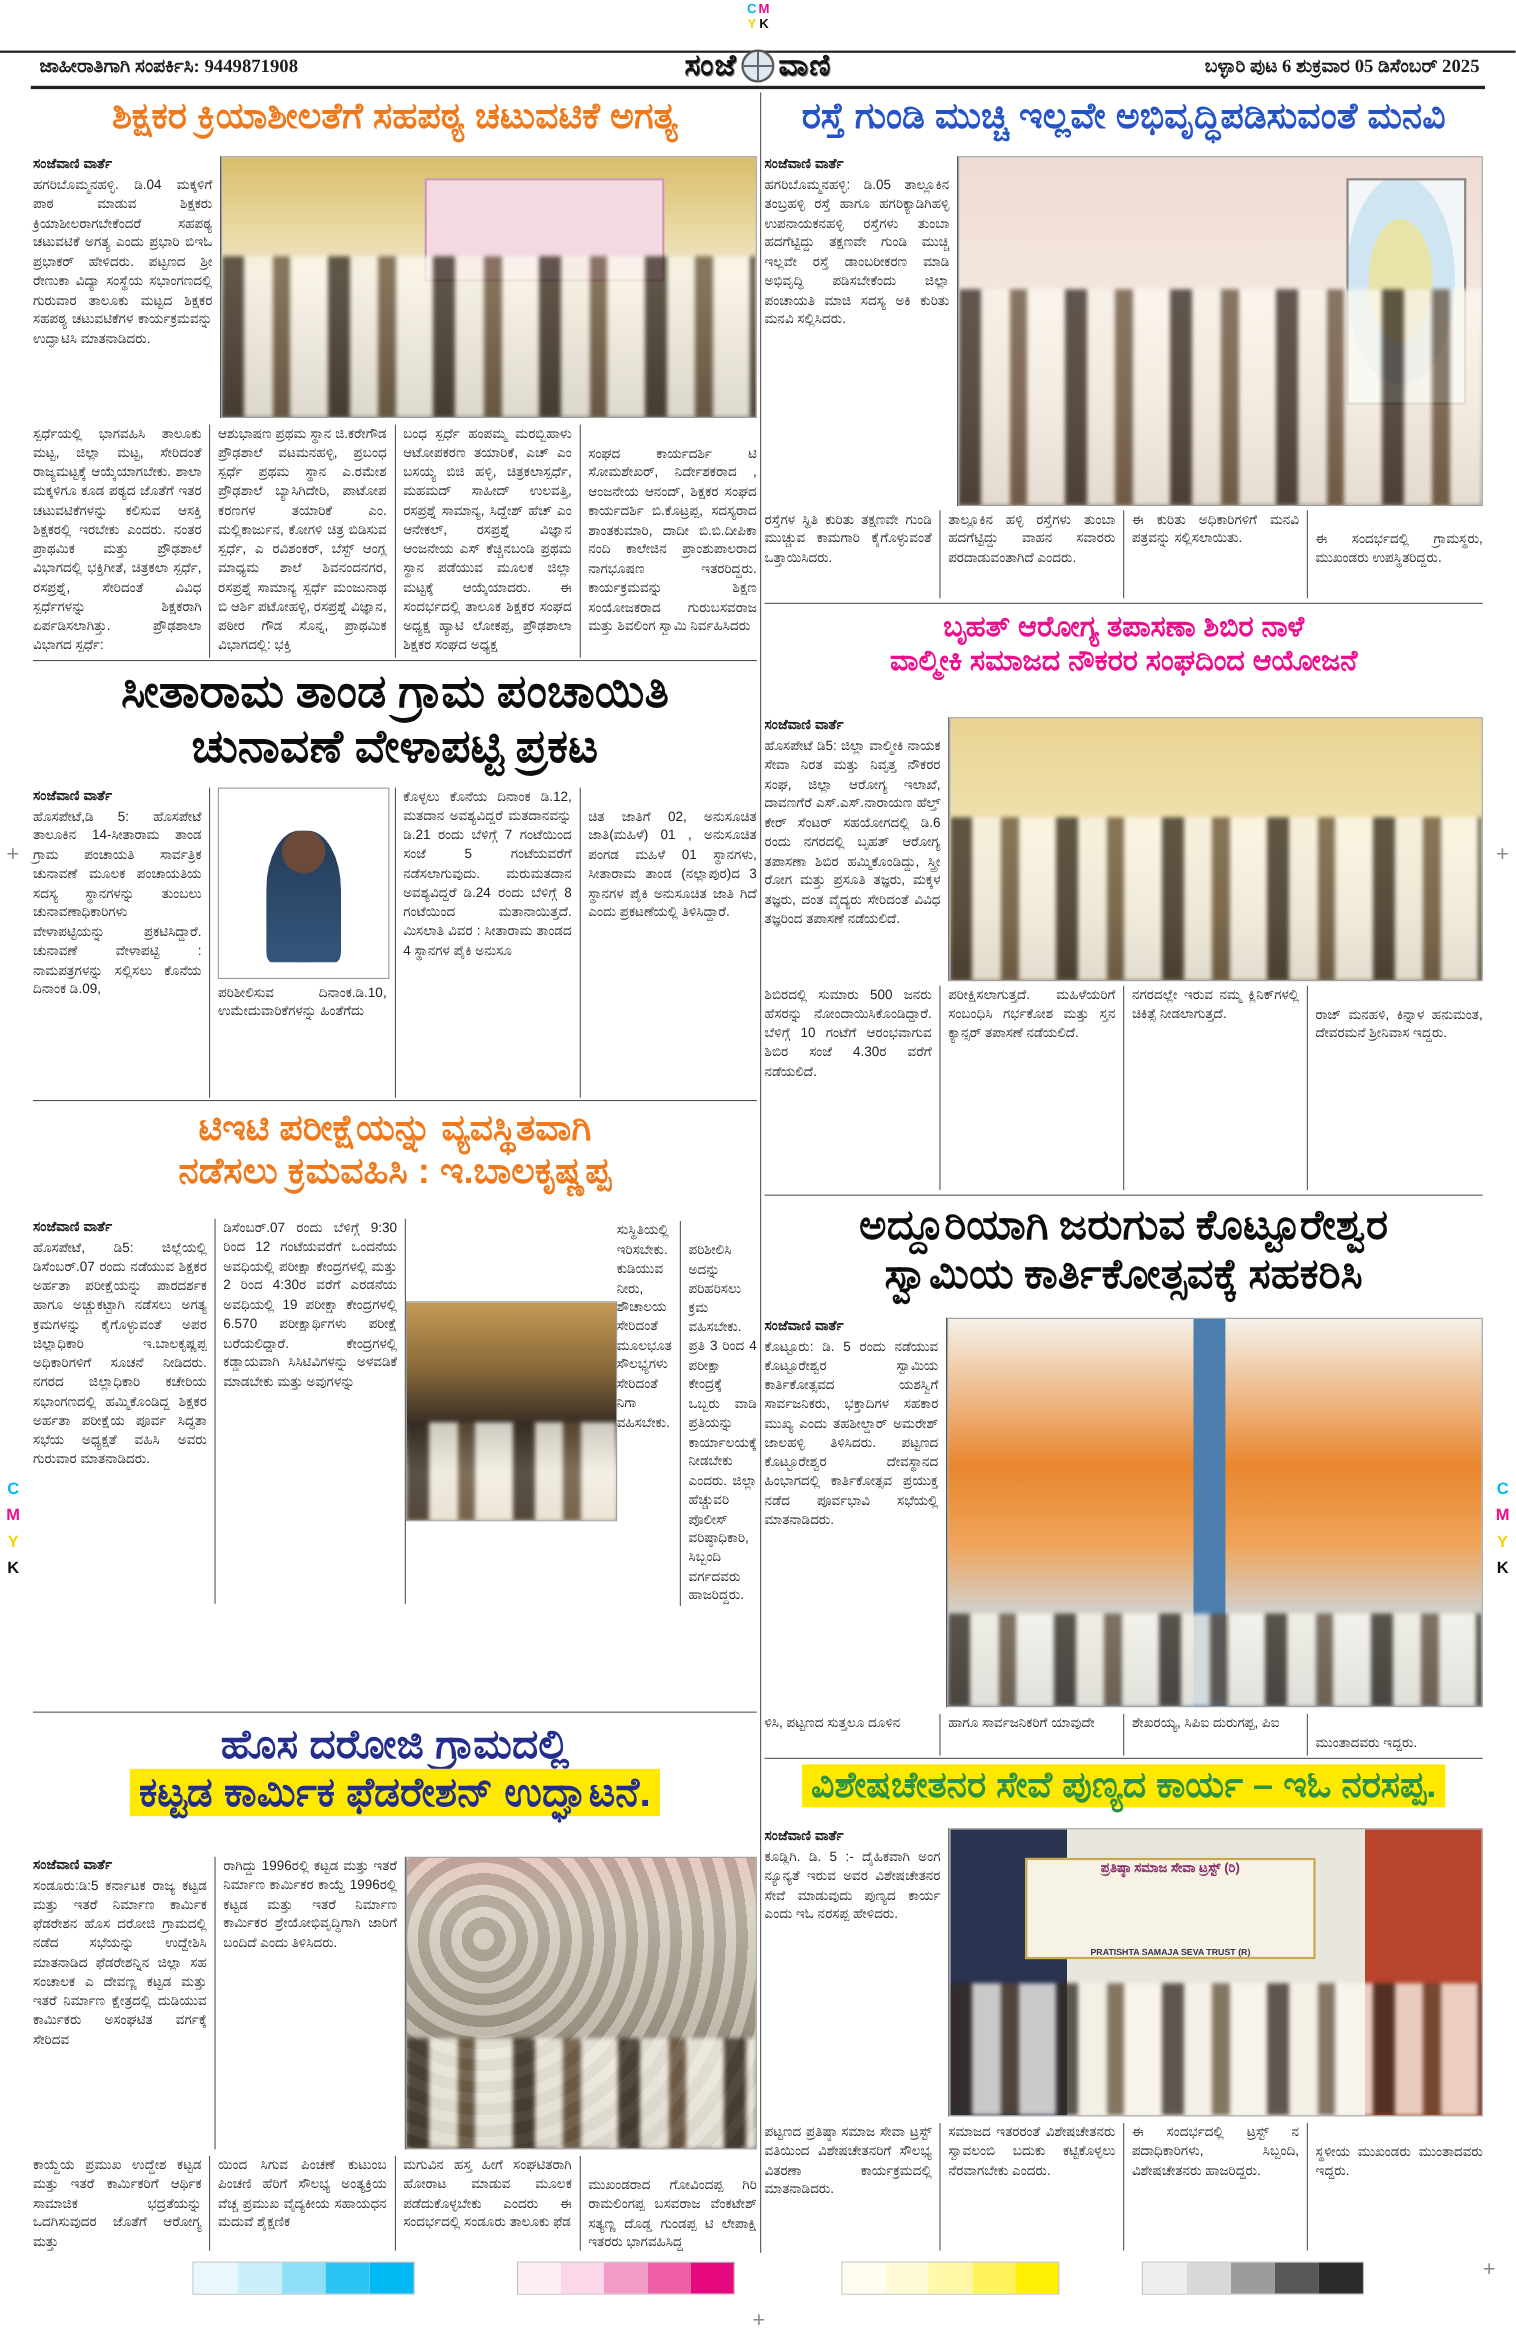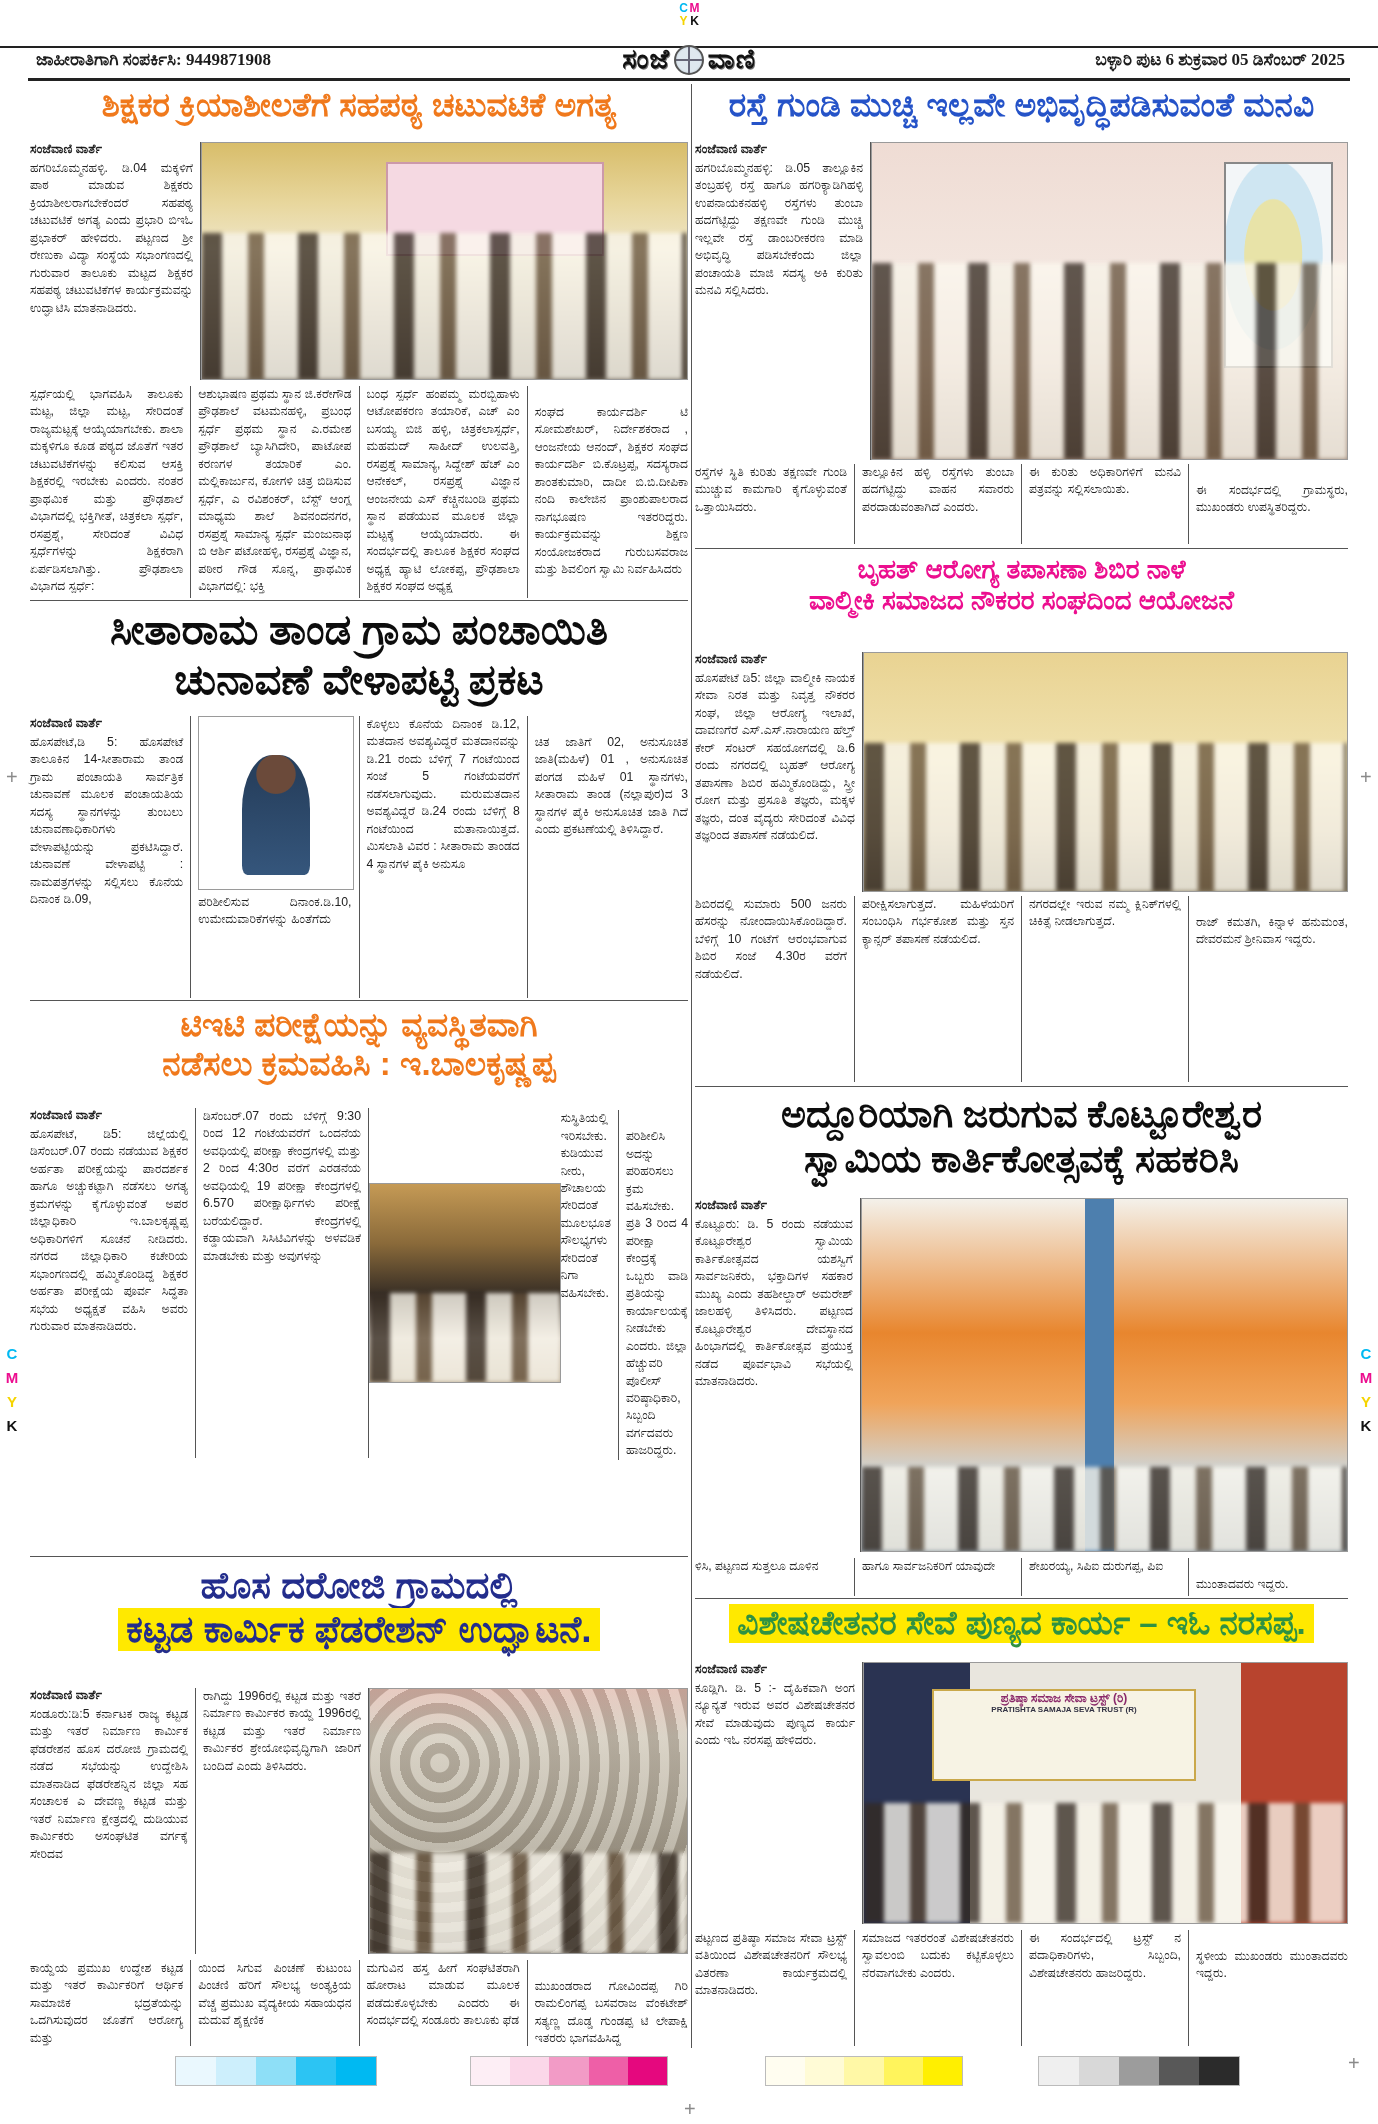--- a/index.html
+++ b/index.html
@@ -59,21 +59,21 @@
         background:radial-gradient(circle at 50% 16%,#6b4a3a 0 18%,transparent 19%),linear-gradient(180deg,#27405e 18%,#35567c 100%);}
   .ph4{background:linear-gradient(180deg,#e9d392 0%,#f0e2b0 45%,#cdbd95 75%,#8f8468 100%);}
   .ph5{background:linear-gradient(180deg,#c59a55 0%,#8a6a3a 30%,#3a3026 55%,#d8cfc2 78%,#b8a88e 100%);}
   .ph6{background:linear-gradient(180deg,#f4f1ea 0%,#e8862e 38%,#f0a45a 58%,#cdd6da 78%,#8e9aa2 100%);}
   .ph6 .pole{position:absolute;left:46%;top:0;width:6%;height:100%;background:#4d7fae;}
   .ph7{background:linear-gradient(180deg,#e3b7ad 0%,#cfc6b8 18%,#b5ad9e 45%,#948c7c 75%,#6e665a 100%);}
   .ph7 .stones{position:absolute;inset:0;background:
         repeating-radial-gradient(circle at 22% 28%,rgba(240,238,228,.65) 0 9px,rgba(120,112,98,.55) 10px 20px);opacity:.55;}
   .ph8{background:linear-gradient(90deg,#2a3352 0 22%,#e9e6de 22% 78%,#b8442e 78%);}
   .ph8 .banner{position:absolute;left:14%;top:10%;width:54%;height:34%;background:#f7f3e4;border:2px solid #caa84a;
-        display:flex;flex-direction:column;align-items:center;justify-content:flex-start;text-align:center;}
+        display:flex;flex-direction:column;align-items:center;justify-content:space-between;text-align:center;}
   .ph8 .banner .b1{font-size:12px;font-weight:bold;color:#8a2a6a;}
   .ph8 .banner .b2{font-size:8px;font-weight:bold;color:#334;}
   
   .cbar{display:flex;height:28px;border:1px solid #bbb;}
   .cbar div{flex:1;}
 </style>
 </head>
 <body>
 
 <div class="abs regmark">
@@ -205,21 +205,21 @@
     <div class="btxt">ಹೊಸಪೇಟೆ ಡಿ5: ಜಿಲ್ಲಾ ವಾಲ್ಮೀಕಿ ನಾಯಕ ಸೇವಾ ನಿರತ ಮತ್ತು ನಿವೃತ್ತ ನೌಕರರ ಸಂಘ, ಜಿಲ್ಲಾ ಆರೋಗ್ಯ ಇಲಾಖೆ, ದಾವಣಗೆರೆ ಎಸ್.ಎಸ್.ನಾರಾಯಣ ಹೆಲ್ತ್ ಕೇರ್ ಸೆಂಟರ್ ಸಹಯೋಗದಲ್ಲಿ ಡಿ.6 ರಂದು ನಗರದಲ್ಲಿ ಬೃಹತ್ ಆರೋಗ್ಯ ತಪಾಸಣಾ ಶಿಬಿರ ಹಮ್ಮಿಕೊಂಡಿದ್ದು, ಸ್ತ್ರೀ ರೋಗ ಮತ್ತು ಪ್ರಸೂತಿ ತಜ್ಞರು, ಮಕ್ಕಳ ತಜ್ಞರು, ದಂತ ವೈದ್ಯರು ಸೇರಿದಂತೆ ವಿವಿಧ ತಜ್ಞರಿಂದ ತಪಾಸಣೆ ನಡೆಯಲಿದೆ.</div>
   </div>
   <div class="photo ph4" style="flex:1;">
     <div class="people"></div>
   </div>
 </div>
 <div class="abs colrow" style="left:695px;top:896px;width:653px;height:186px;">
   <div class="col btxt" style="flex:1;">ಶಿಬಿರದಲ್ಲಿ ಸುಮಾರು 500 ಜನರು ಹೆಸರನ್ನು ನೋಂದಾಯಿಸಿಕೊಂಡಿದ್ದಾರೆ. ಬೆಳಿಗ್ಗೆ 10 ಗಂಟೆಗೆ ಆರಂಭವಾಗುವ ಶಿಬಿರ ಸಂಜೆ 4.30ರ ವರೆಗೆ ನಡೆಯಲಿದೆ.</div>
   <div class="col btxt" style="flex:1;">ಪರೀಕ್ಷಿಸಲಾಗುತ್ತದೆ. ಮಹಿಳೆಯರಿಗೆ ಸಂಬಂಧಿಸಿ ಗರ್ಭಕೋಶ ಮತ್ತು ಸ್ತನ ಕ್ಯಾನ್ಸರ್ ತಪಾಸಣೆ ನಡೆಯಲಿದೆ.</div>
   <div class="col btxt" style="flex:1;">ನಗರದಲ್ಲೇ ಇರುವ ನಮ್ಮ ಕ್ಲಿನಿಕ್‌ಗಳಲ್ಲಿ ಚಿಕಿತ್ಸೆ ನೀಡಲಾಗುತ್ತದೆ.</div>
-  <div class="col btxt" style="flex:1;">ರಾಜ್ ಕಮತಗಿ, ಕಿನ್ನಾಳ ಹನುಮಂತ, ದೇವರಮನೆ ಶ್ರೀನಿವಾಸ ಇದ್ದರು.</div>
+  <div class="col btxt" style="flex:1;">ರಾಜ್ ಮನಹಳಿ, ಕಿನ್ನಾಳ ಹನುಮಂತ, ದೇವರಮನೆ ಶ್ರೀನಿವಾಸ ಇದ್ದರು.</div>
 </div>
 
 <div class="abs hrule" style="left:695px;top:1086px;width:653px;"></div>
 <div class="abs headline hl-black" style="left:695px;top:1092px;width:653px;font-size:38px;font-family:'Liberation Serif',serif;">
   <div>ಅದ್ದೂರಿಯಾಗಿ ಜರುಗುವ ಕೊಟ್ಟೂರೇಶ್ವರ</div>
   <div>ಸ್ವಾಮಿಯ ಕಾರ್ತಿಕೋತ್ಸವಕ್ಕೆ ಸಹಕರಿಸಿ</div>
 </div>
 <div class="abs colrow" style="left:695px;top:1198px;width:653px;height:354px;">
   <div class="col" style="width:158px;">
     <div class="byline">ಸಂಜೆವಾಣಿ ವಾರ್ತೆ</div>

